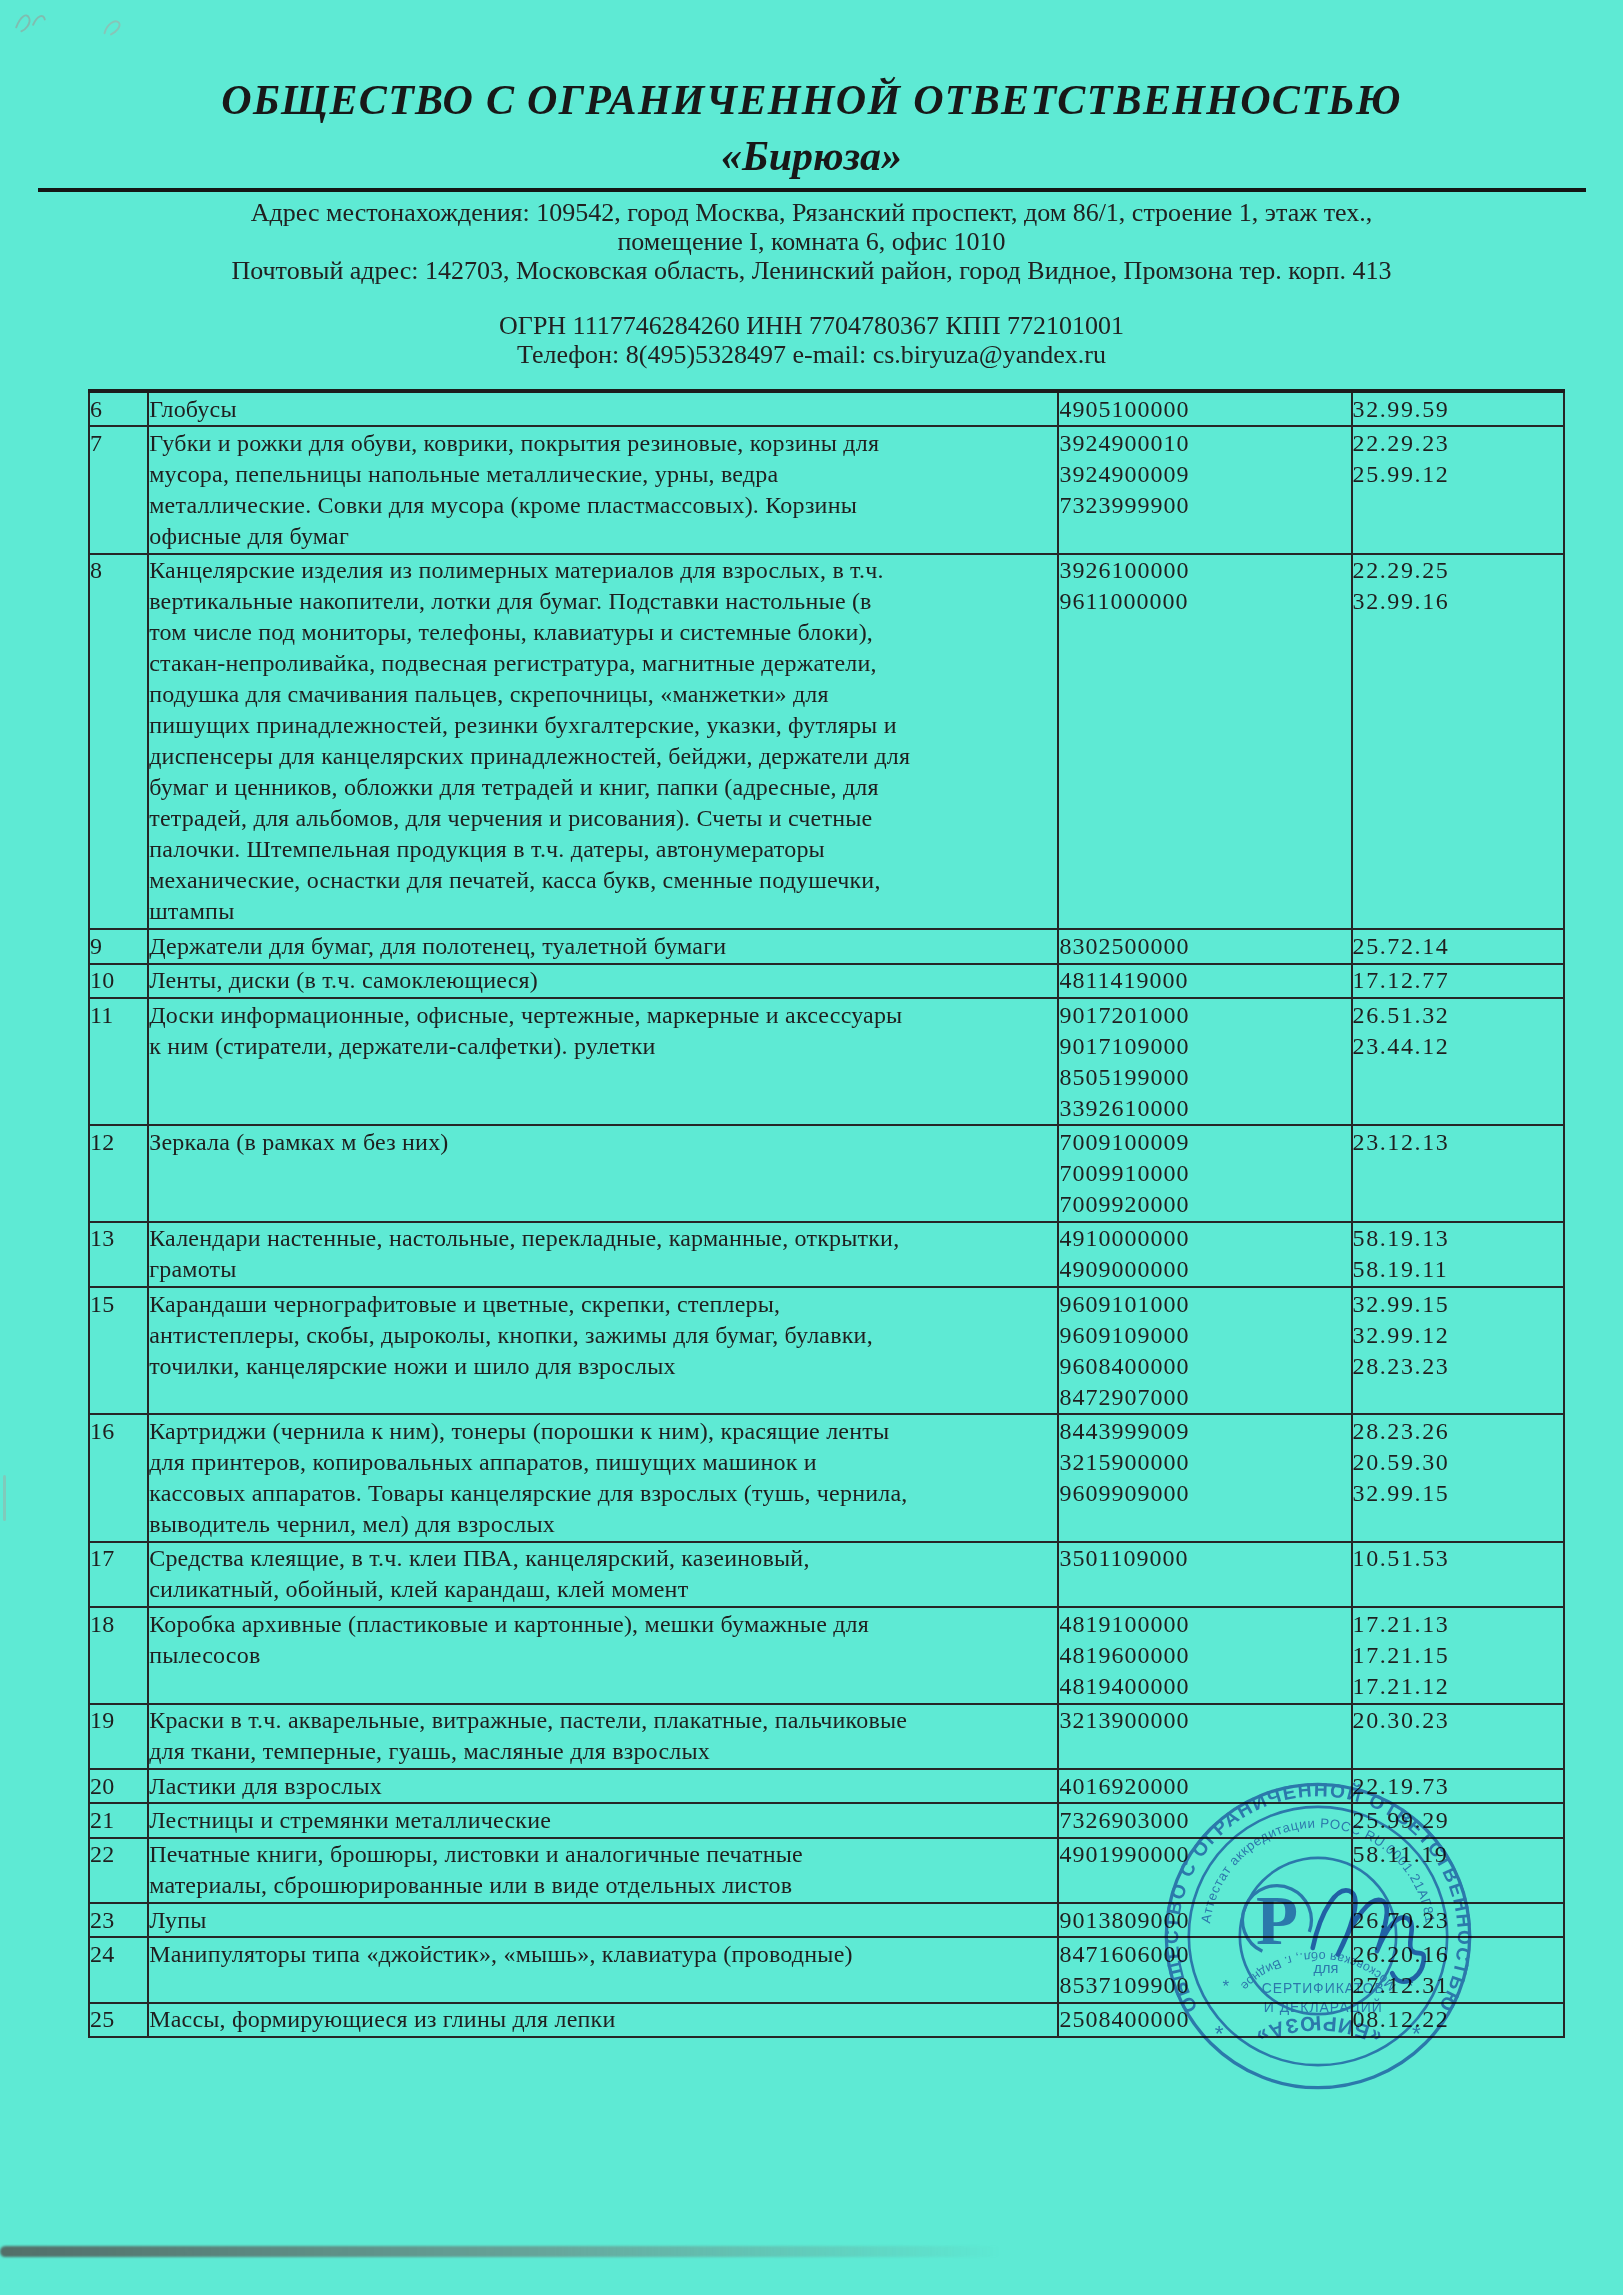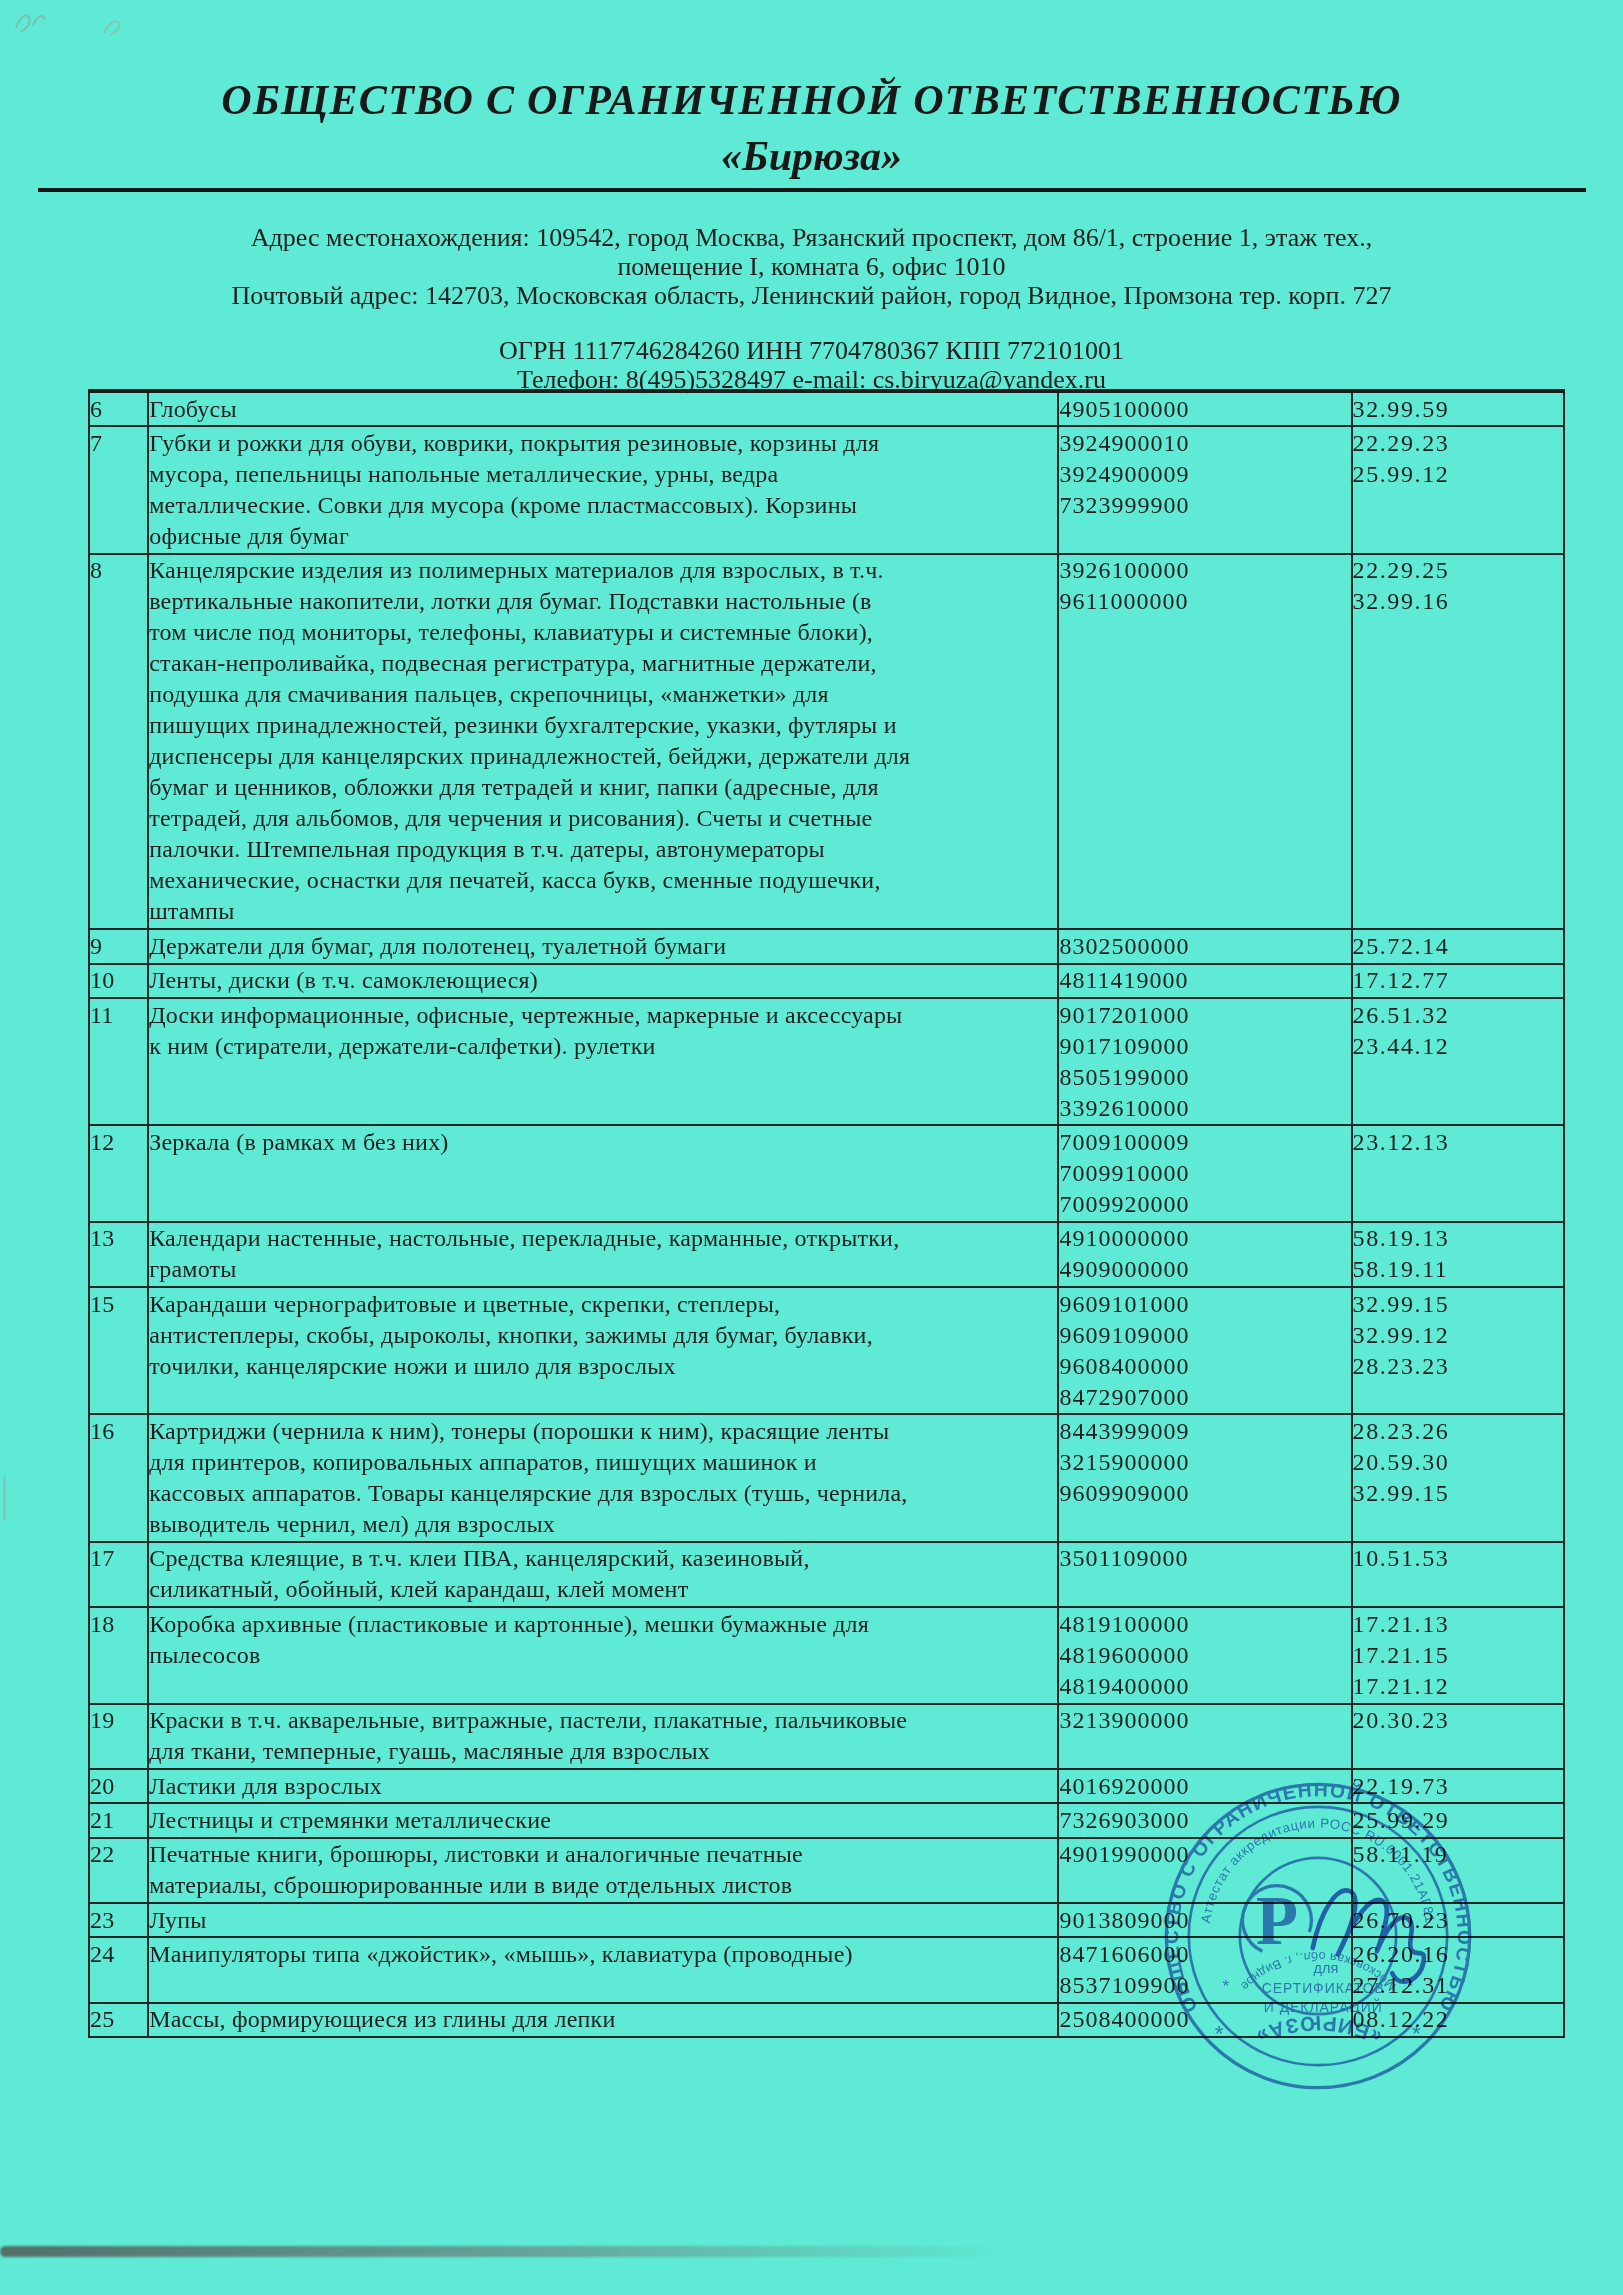--- a/index.html
+++ b/index.html
@@ -7,21 +7,21 @@
     position:relative; width:1623px; height:2295px; overflow:hidden;
     background:#5eead4; color:#1f1f1f;
     font-family:"Liberation Serif", serif;
   }
   
   .letterhead{position:absolute; top:0; left:0; width:100%; text-align:center;}
   .title1{margin-top:76px; font-size:42px; font-weight:bold; font-style:italic; letter-spacing:1.3px; color:#181818;}
   .title2{margin-top:7.9px; font-size:42px; font-weight:bold; font-style:italic; color:#181818;}
   .header-rule{margin:7.9px auto 0 auto; width:1548px; height:4.6px; background:#151515;}
   .addr{font-size:26px; line-height:29px; color:#212121;}
-  .addr-first{margin-top:31px;}
+  .addr-first{margin-top:6px;}
   .reg-line{margin-top:26px;}
   
   table.goods{
     position:absolute; left:88px; top:389px;
     width:1446px; table-layout:fixed; border-collapse:collapse;
     border:2.6px solid #1c1c1c; border-top-width:4.6px;
     font-size:24px; letter-spacing:0.2px;
   }
   table.goods td{
     border:2px solid #262626; border-top-width:2.6px; border-bottom-width:2.6px;
@@ -61,21 +61,21 @@
   <svg class="pen-mark pen-mark-2" width="30" height="30" viewBox="0 0 46 46">
     <path d="M10 34 C 14 20, 26 12, 32 18 C 36 23, 28 32, 20 36" stroke="#a8a8a2" stroke-width="3" fill="none" stroke-linecap="round"></path>
   </svg>
 
   <header class="letterhead">
     <div class="title1">ОБЩЕСТВО С ОГРАНИЧЕННОЙ ОТВЕТСТВЕННОСТЬЮ</div>
     <div class="title2">«Бирюза»</div>
     <div class="header-rule"></div>
     <div class="addr addr-first">Адрес местонахождения: 109542, город Москва, Рязанский проспект, дом 86/1, строение 1, этаж тех.,</div>
     <div class="addr">помещение I, комната 6, офис 1010</div>
-    <div class="addr">Почтовый адрес: 142703, Московская область, Ленинский район, город Видное, Промзона тер. корп. 727</div>
+    <div class="addr">Почтовый адрес: 142703, Московская область, Ленинский район, город Видное, Промзона тер. корп. 413</div>
     <div class="addr reg-line">ОГРН 1117746284260 ИНН 7704780367 КПП 772101001</div>
     <div class="addr">Телефон: 8(495)5328497 e-mail: cs.biryuza@yandex.ru</div>
   </header>
 
   <table class="goods">
     <tbody>
         <tr>
       <td class="c-num">6</td>
       <td class="c-desc">Глобусы</td>
       <td class="c-code">4905100000</td>

